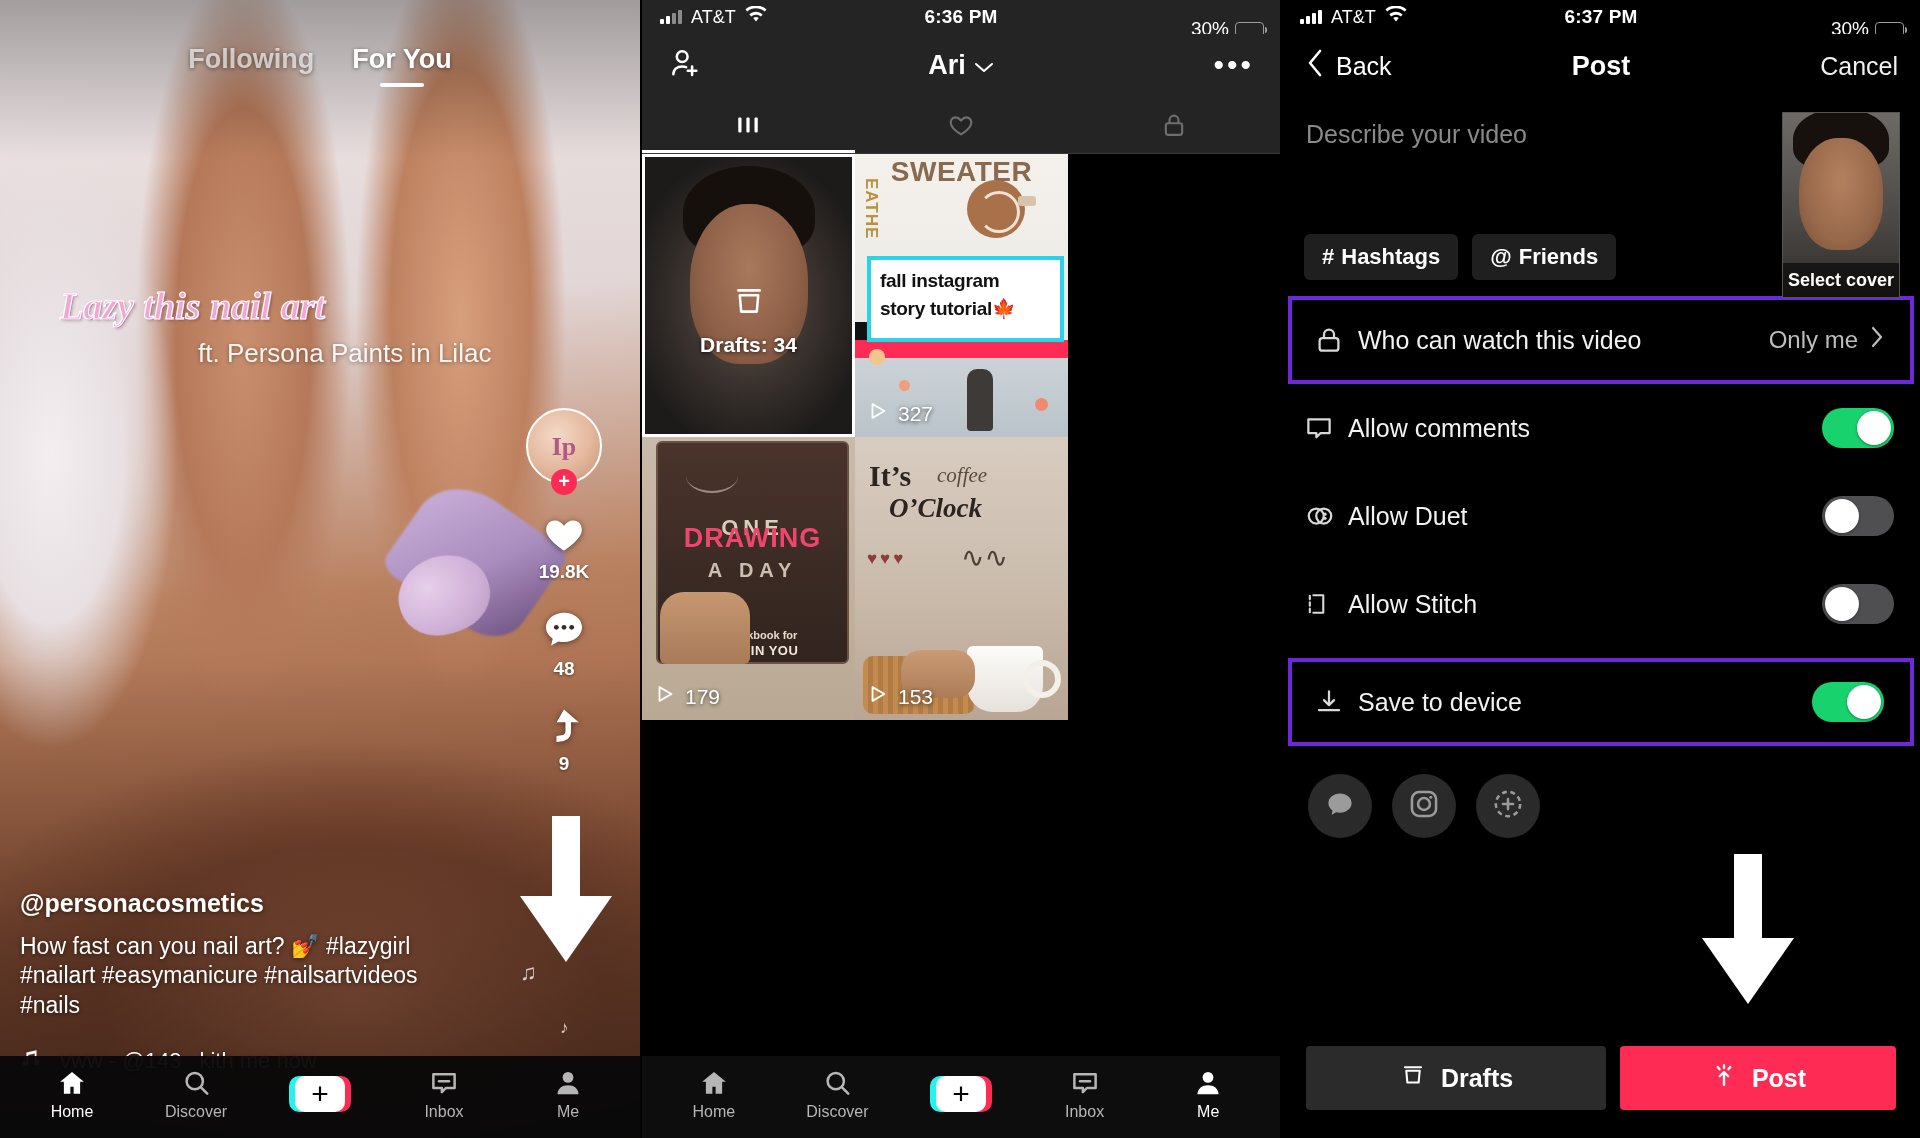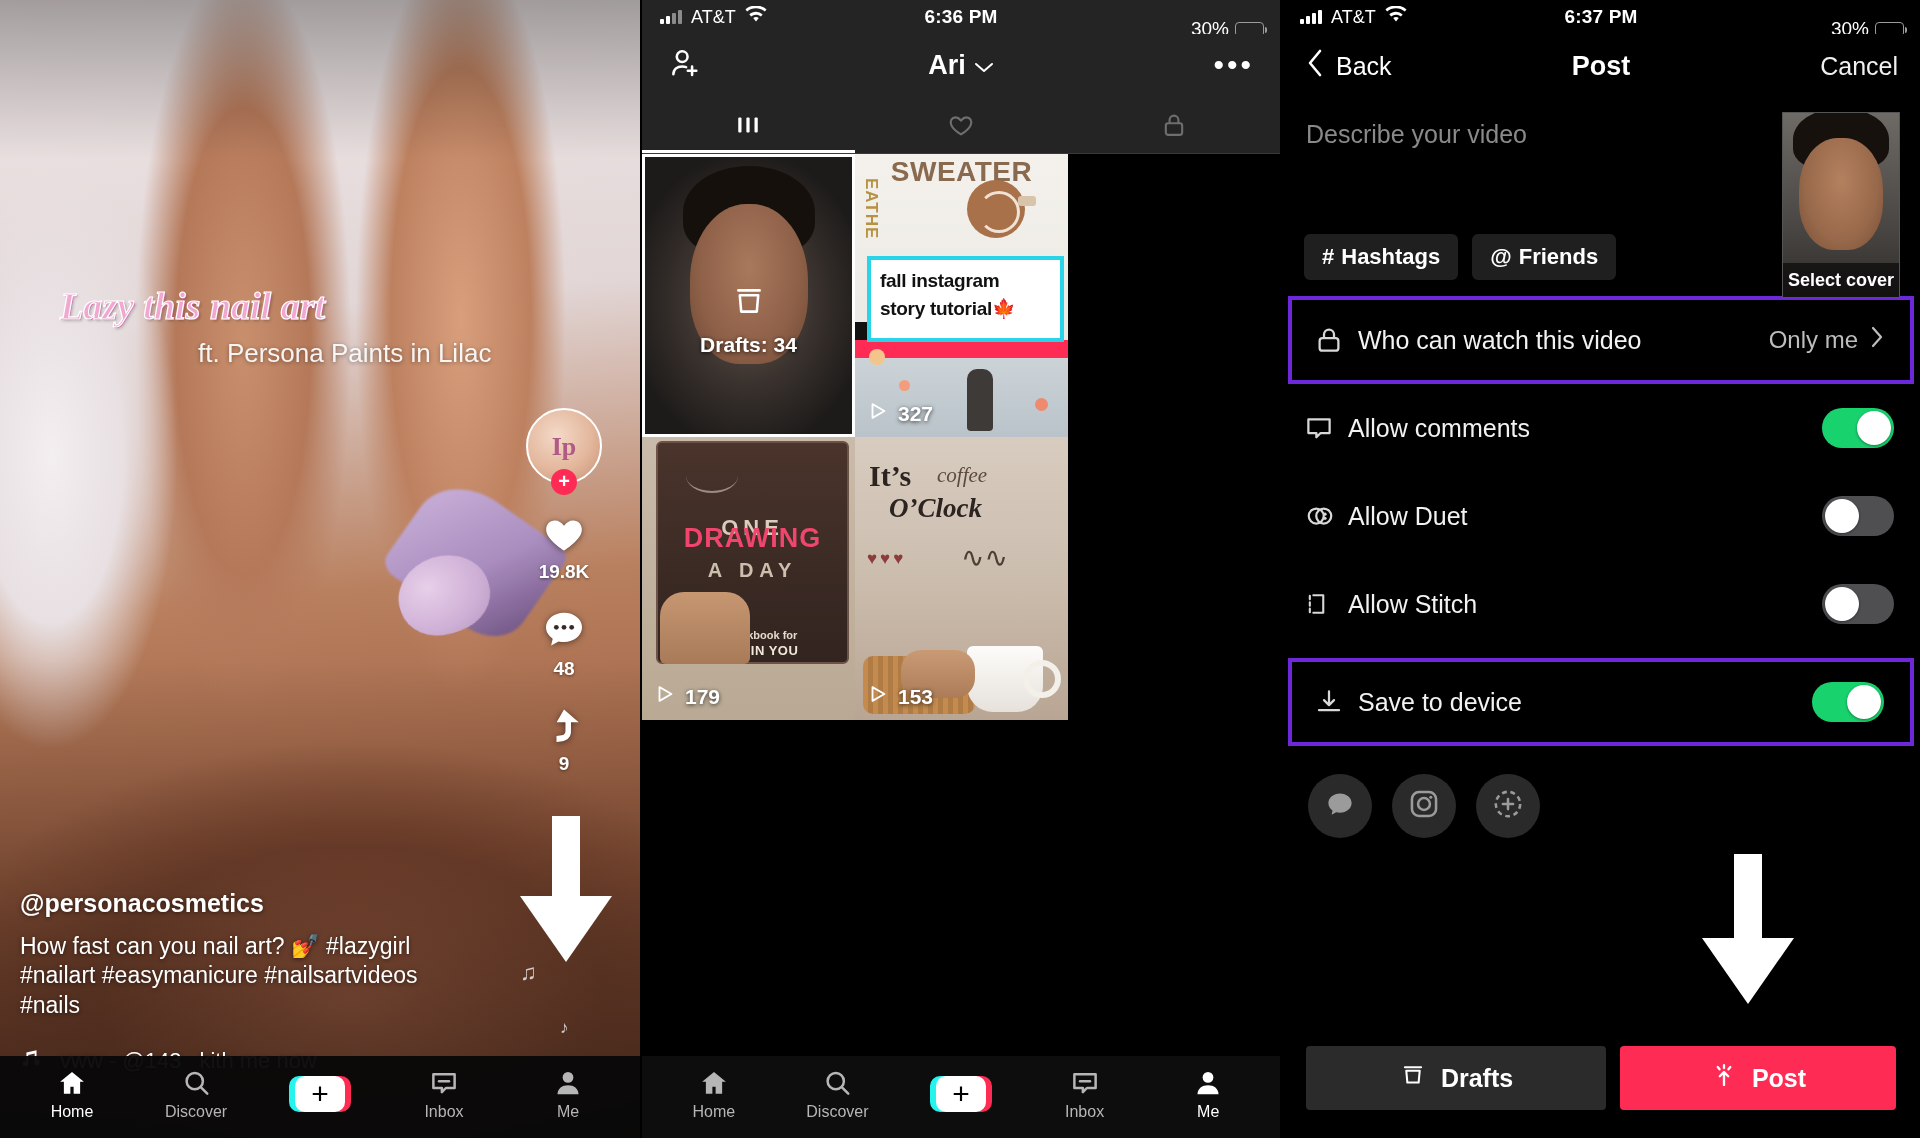--- a/index.html
+++ b/index.html
@@ -139,21 +139,21 @@
   .p2-right { position:absolute; right: 26px; top:50%; transform:translateY(-50%);
               color:#fff; font-size: 30px; letter-spacing: 3px; line-height: 10px; }
   .p2-tabs { height: 58px; background:#242424; display:flex; align-items:center;
              border-bottom: 1px solid #3a3a3a; }
   .p2-tab { flex:1; display:flex; align-items:center; justify-content:center; height:100%; }
   .p2-tab.active { box-shadow: inset 0 -3px 0 #fff; }
 
   .grid { display:flex; flex-wrap:wrap; background:#000; }
   .cell { width: 213px; height: 283px; position:relative; overflow:hidden; background:#101010; }
   .cell .plays { position:absolute; left: 12px; bottom: 10px; display:flex; align-items:center;
-                 gap: 9px; color:#fff; font-size: 21px; font-weight: 700;
+                 gap: 9px; color:#fff; font-size: 21px; font-weight: 400;
                  text-shadow: 0 1px 4px rgba(0,0,0,.7); }
 
   .th-draft { position:absolute; inset:0; border: 3px solid #fff;
       background: radial-gradient(ellipse 120px 150px at 50% 52%, #6b5a52 0%, #3a322e 55%, #1d1b1a 100%);}
   .th-draft .face { position:absolute; left: 50%; top: 46%; transform: translate(-50%,-50%);
       width: 118px; height: 160px; border-radius: 48% 48% 42% 42%;
       background: radial-gradient(ellipse at 50% 40%, #a9795c 0%, #8e6048 60%, #6d4733 100%); }
   .th-draft .hair { position:absolute; left:50%; top: 20%; transform:translate(-50%,-50%);
       width: 132px; height: 92px; border-radius: 50% 50% 38% 38%; background:#16100d; }
   .th-draft .lbl { position:absolute; left:0; right:0; top: 46%; text-align:center;
@@ -286,20 +286,24 @@
 
 <div class="stage">
 
   <div class="panel panel-1">
     <div class="feed">
       <div class="feed-bg"></div>
       <div class="nailbrush"></div>
       <div class="nailtip"></div>
       <div class="feed-shade"></div>
 
+      <div class="feed-tabs">
+        <div class="feed-tab">Following</div>
+        <div class="feed-tab active">For You</div>
+      </div>
 
       <div class="overlay-title">Lazy this nail art</div>
       <div class="overlay-sub">ft. Persona Paints in Lilac</div>
 
       <div class="rail">
         <div class="avatar-wrap">
           <div class="avatar">
             <svg width="44" height="44" viewBox="0 0 44 44">
                 <text x="22" y="31" font-size="26" font-family="Liberation Serif, serif" fill="#b05a86" text-anchor="middle" font-weight="700">Ip</text>
               </svg>

